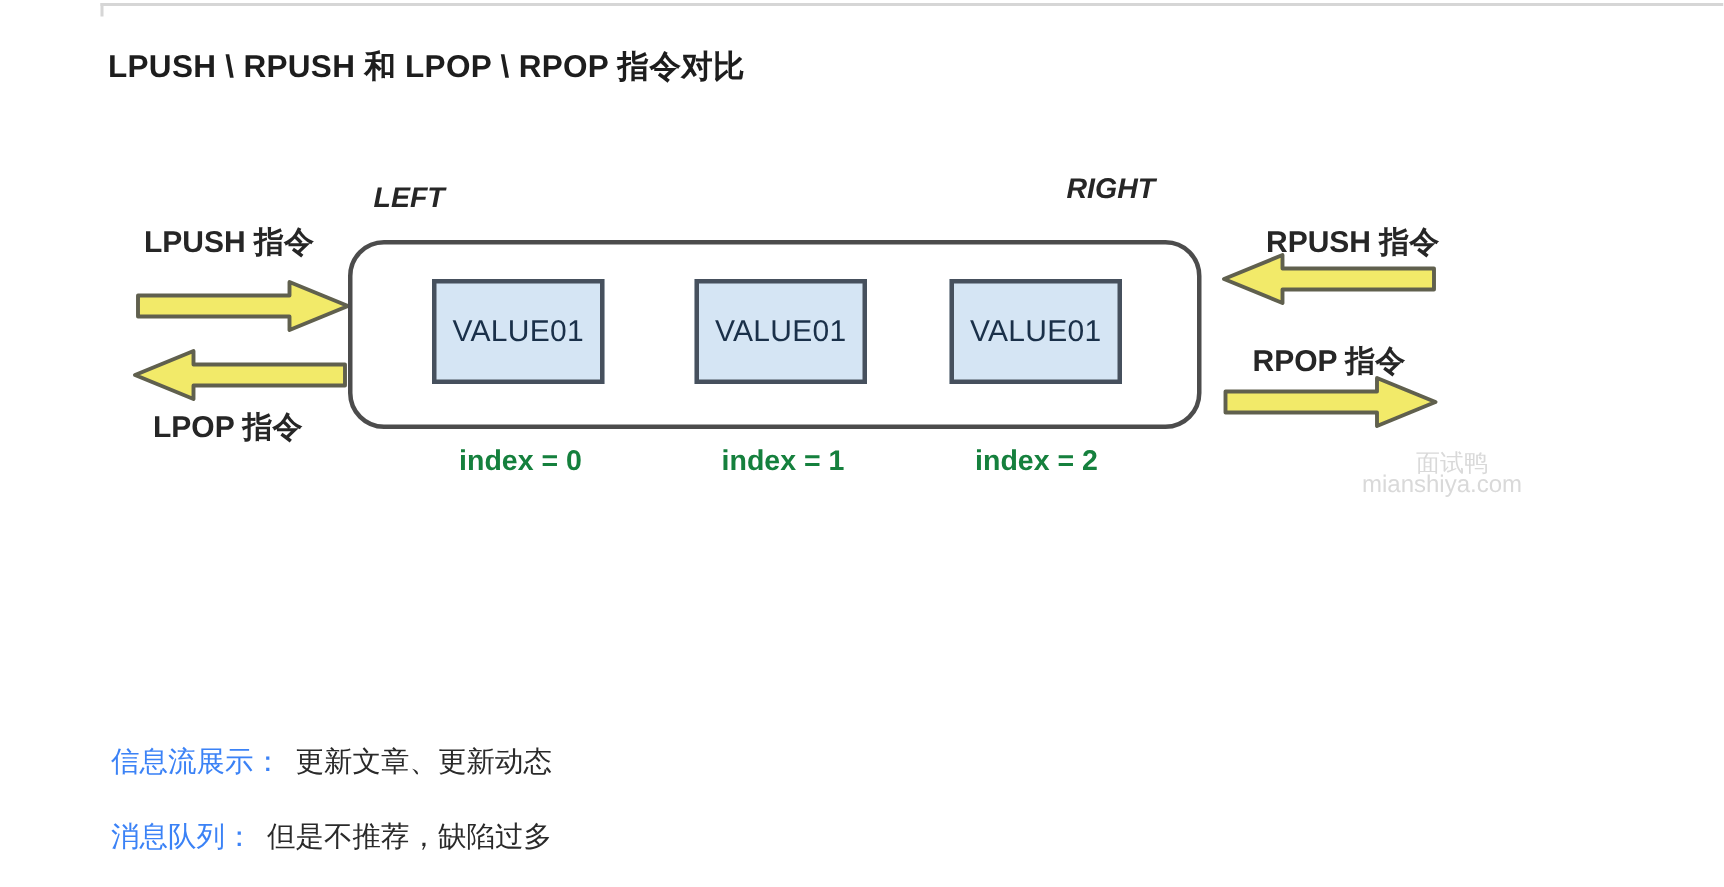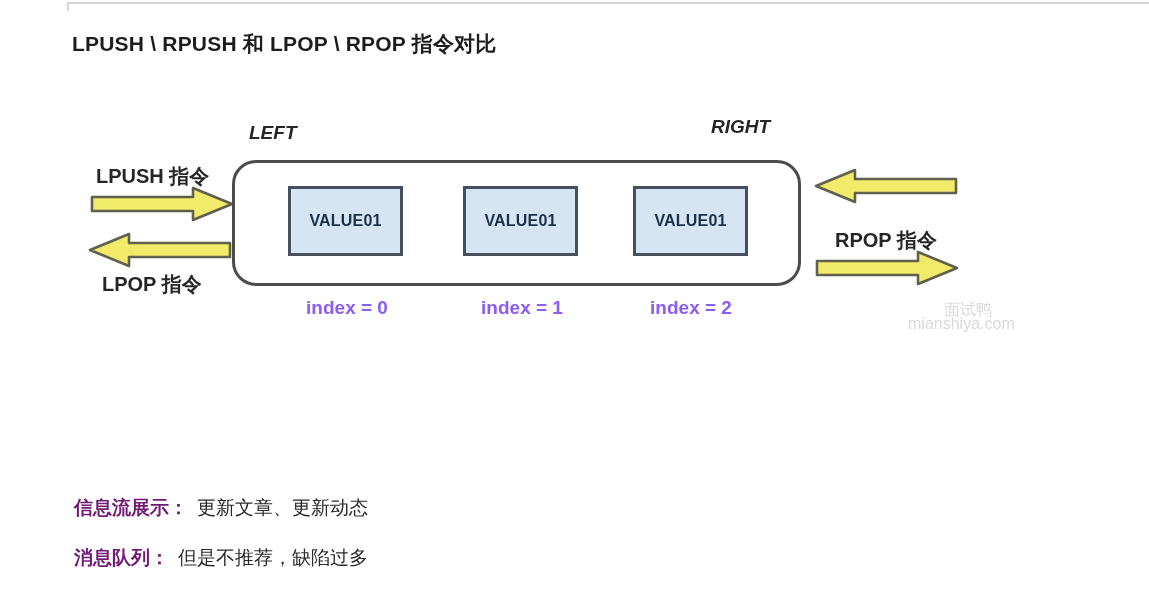--- a/index.html
+++ b/index.html
@@ -33,21 +33,21 @@
     white-space:nowrap;
     font-style:italic;
   }
   .side-label.left{left:249px;top:122px;}
   .side-label.right{left:711px;top:116px;}
 
   .arrow-label{
     position:absolute;font-size:20px;font-weight:bold;color:#262626;
     white-space:nowrap;
   }
-  .arrow-label.lpush{left:96px;top:163px;}
+  .arrow-label.lpush{left:96px;top:148px;}
   .arrow-label.lpop{left:102px;top:271px;}
   .arrow-label.rpush{left:844px;top:148px;}
   .arrow-label.rpop{left:835px;top:227px;}
 
   .block-arrow{position:absolute;display:block;}
   .block-arrow polygon{
     fill:var(--arrow-fill);
     stroke:var(--arrow-stroke);
     stroke-width:2.6;
     stroke-linejoin:round;
@@ -59,31 +59,31 @@
     background:#ffffff;
     border:3px solid var(--container-stroke);
     border-radius:24px;
   }
 
   .value-box{
     position:absolute;top:186px;width:109px;height:64px;
     background:var(--box-fill);
     border:3px solid var(--box-stroke);
     display:flex;align-items:center;justify-content:center;
-    font-size:16px;font-weight:bold;color:var(--box-text);
+    font-size:20px;font-weight:normal;color:var(--box-text);
     letter-spacing:0.2px;
     text-align:center;
   }
   .value-box.b0{left:288px;}
   .value-box.b1{left:463px;}
   .value-box.b2{left:633px;}
 
   .index-label{
     position:absolute;top:297px;transform:translateX(-50%);
-    font-size:19px;font-weight:bold;color:#8b5cf6;white-space:nowrap;
+    font-size:19px;font-weight:bold;color:#15803d;white-space:nowrap;
   }
   .index-label.i0{left:347px;}
   .index-label.i1{left:522px;text-align:center;}
   .index-label.i2{left:691px;}
 
   .watermark{
     position:absolute;left:908px;top:303px;width:84px;
     text-align:right;color:var(--watermark);
     font-size:16px;line-height:14px;
   }
@@ -93,21 +93,21 @@
     font-size:30px;font-weight:bold;color:#1f1f1f;
     letter-spacing:1px;white-space:nowrap;
   }
 
   .body-line{
     position:absolute;left:74px;margin:0;
     font-size:19px;color:#2a2a2a;white-space:nowrap;
   }
   .body-line.l0{top:495px;}
   .body-line.l1{top:545px;}
-  .body-line .lead{font-weight:bold;color:#701a75;}
+  .body-line .lead{font-weight:normal;color:#3b82f6;}
   .body-line .rest{margin-left:9px;font-weight:normal;}
 </style>
 </head>
 <body>
 
 <div class="page">
 
   <div class="top-divider"></div>
   <div class="top-divider-tick"></div>
 
@@ -119,20 +119,21 @@
   <div class="arrow-label lpush">LPUSH 指令</div>
   <svg class="block-arrow" style="left:90px;top:186px" width="144" height="36" viewBox="0 0 144 36">
     <polygon points="2,11 103,11 103,2 142,18 103,34 103,25 2,25"></polygon>
   </svg>
 
   <svg class="block-arrow arrow-left" style="left:88px;top:232px" width="144" height="36" viewBox="0 0 144 36">
     <polygon points="2,11 103,11 103,2 142,18 103,34 103,25 2,25"></polygon>
   </svg>
   <div class="arrow-label lpop">LPOP 指令</div>
 
+  <div class="arrow-label rpush">RPUSH 指令</div>
   <svg class="block-arrow arrow-left" style="left:814px;top:168px" width="144" height="36" viewBox="0 0 144 36">
     <polygon points="2,11 103,11 103,2 142,18 103,34 103,25 2,25"></polygon>
   </svg>
 
   <div class="arrow-label rpop">RPOP 指令</div>
   <svg class="block-arrow" style="left:815px;top:250px" width="144" height="36" viewBox="0 0 144 36">
     <polygon points="2,11 103,11 103,2 142,18 103,34 103,25 2,25"></polygon>
   </svg>
 
   <div class="list-container"></div>

